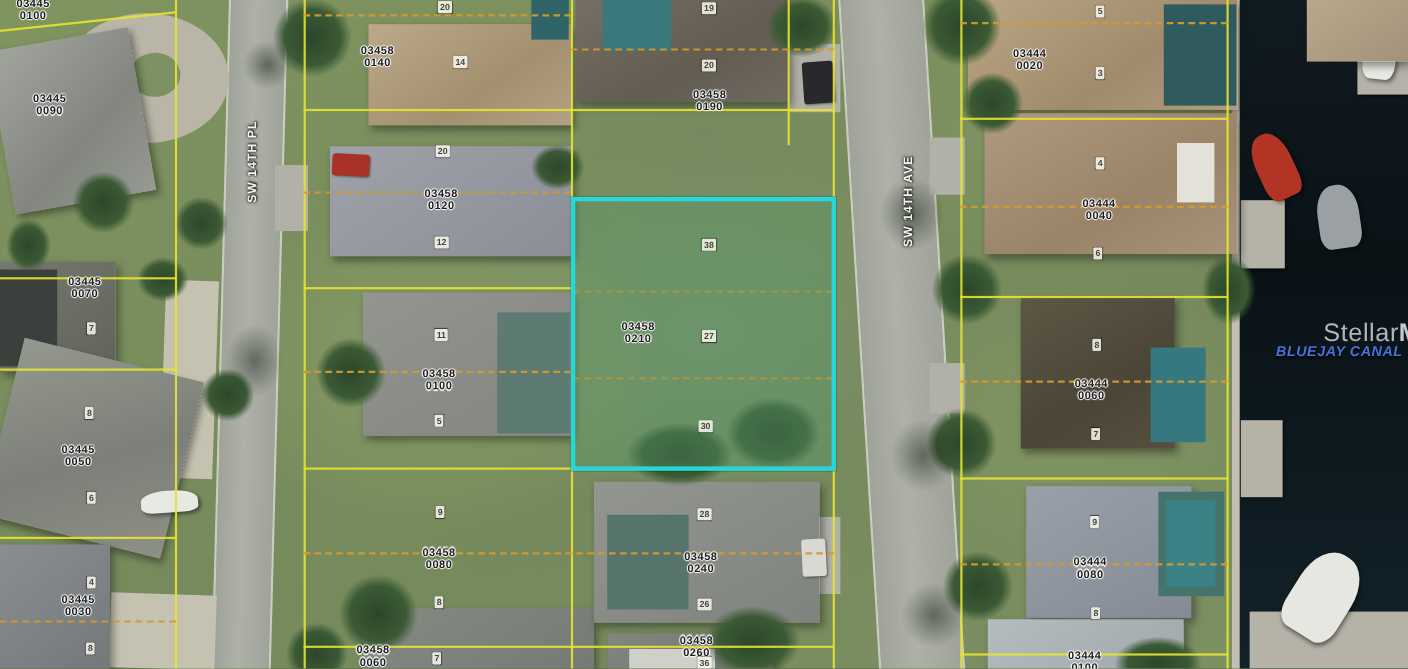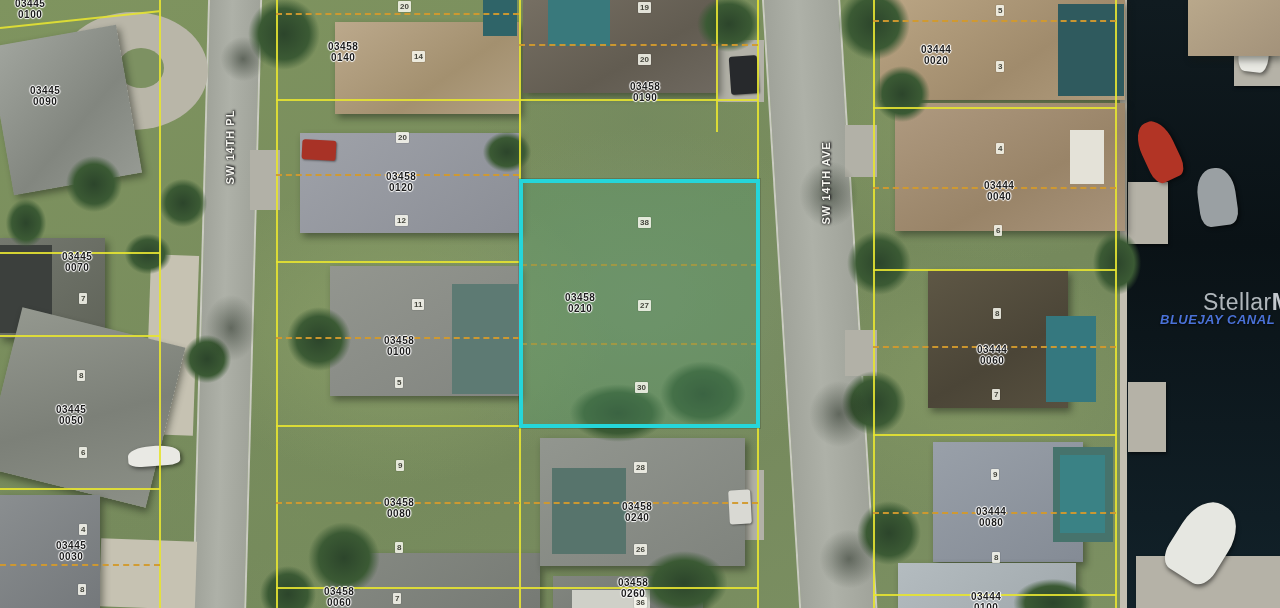--- a/index.html
+++ b/index.html
@@ -236,21 +236,21 @@
       <div class="plabel" style="left: 976px; top: 506px;">03444
 0080</div>
       <div class="plabel" style="left: 971px; top: 591px;">03444
 0100</div>
     </div>
   <div>
       <div class="badge" style="left: 398px; top: 1px;">20</div>
       <div class="badge" style="left: 397px; top: 51px; margin-left: 15px;">14</div>
       <div class="badge" style="left: 396px; top: 132px;">20</div>
       <div class="badge" style="left: 395px; top: 215px;">12</div>
-      <div class="badge" style="left: 412px; top: 299px;">11</div>
+      <div class="badge" style="left: 395px; top: 299px;">11</div>
       <div class="badge" style="left: 395px; top: 377px;">5</div>
       <div class="badge" style="left: 396px; top: 460px;">9</div>
       <div class="badge" style="left: 395px; top: 542px;">8</div>
       <div class="badge" style="left: 393px; top: 593px;">7</div>
       <div class="badge" style="left: 638px; top: 2px;">19</div>
       <div class="badge" style="left: 638px; top: 54px;">20</div>
       <div class="badge" style="left: 638px; top: 217px;">38</div>
       <div class="badge" style="left: 638px; top: 300px;">27</div>
       <div class="badge" style="left: 635px; top: 382px;">30</div>
       <div class="badge" style="left: 634px; top: 462px;">28</div>

